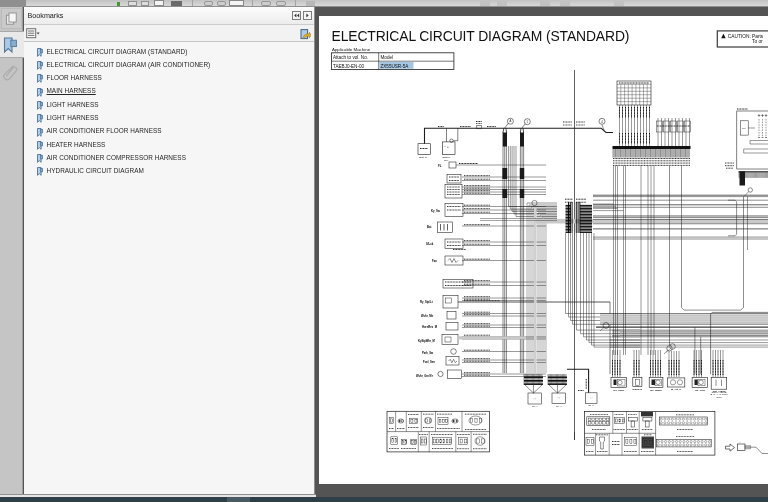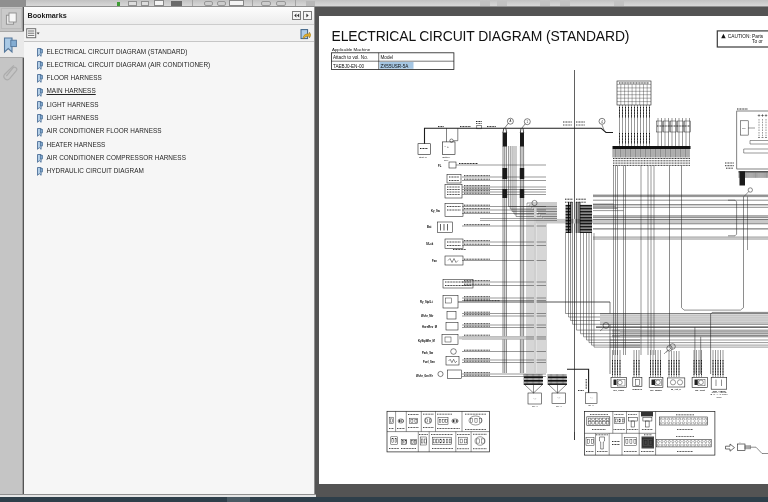--- a/index.html
+++ b/index.html
@@ -45,21 +45,21 @@
   <svg style="display:block" width="17" height="20" viewBox="0 0 20 24">
         <g stroke="#acacac" fill="none" stroke-width="1.5">
           <path d="M5 17 L13 7 a2.6 2.6 0 0 1 4 3.3 L9 20 a4 4 0 0 1 -6.2 -5 L14 4"></path>
         </g>
       </svg>
  </div>
 </div>
 
 <div class="abs" style="left:24px;top:7px;width:291px;height:487px;background:#f4f4f4;border-right:1px solid #8f8f8f">
  <div class="abs" style="left:0;top:0;width:100%;height:18px;background:linear-gradient(#fdfdfd,#ececec);border-bottom:1px solid #cccccc">
-  <span style="position:absolute;left:3.5px;top:4px;font-size:7.2px;font-weight:bold;color:#1a1a1a">Bookmarks</span>
+  <span style="position:absolute;left:3.5px;top:4px;font-size:7.2px;font-weight:normal;color:#1a1a1a">Bookmarks</span>
   <div class="abs" style="left:268px;top:4px;width:9px;height:9px;border:1px solid #7c7c7c;background:#f6f6f6">
    <svg style="display:block" width="7" height="7" viewBox="0 0 7 7">
           <path d="M3.4 1.4 L1.2 3.5 L3.4 5.6 Z M6.2 1.4 L4.0 3.5 L6.2 5.6 Z" fill="#333"></path>
         </svg>
   </div>
   <div class="abs" style="left:279px;top:4px;width:9px;height:9px;border:1px solid #7c7c7c;background:#f6f6f6">
    <svg style="display:block" width="7" height="7" viewBox="0 0 7 7">
           <path d="M2.4 1.4 L4.6 3.5 L2.4 5.6 Z" fill="#333"></path>
         </svg>
   </div>

